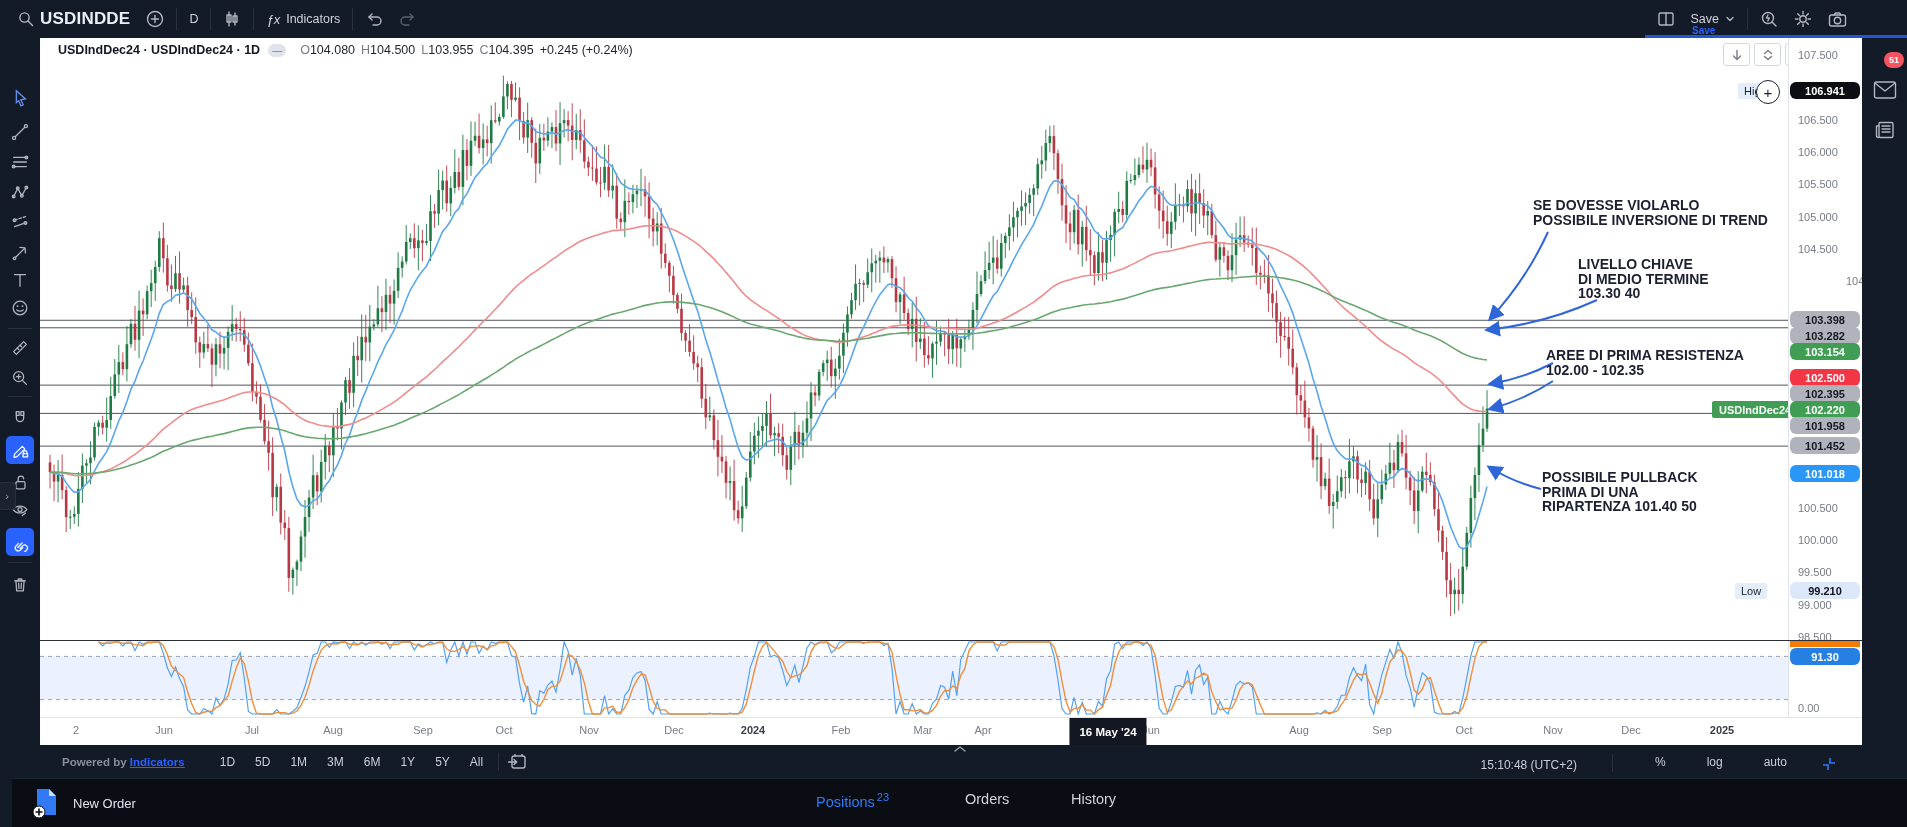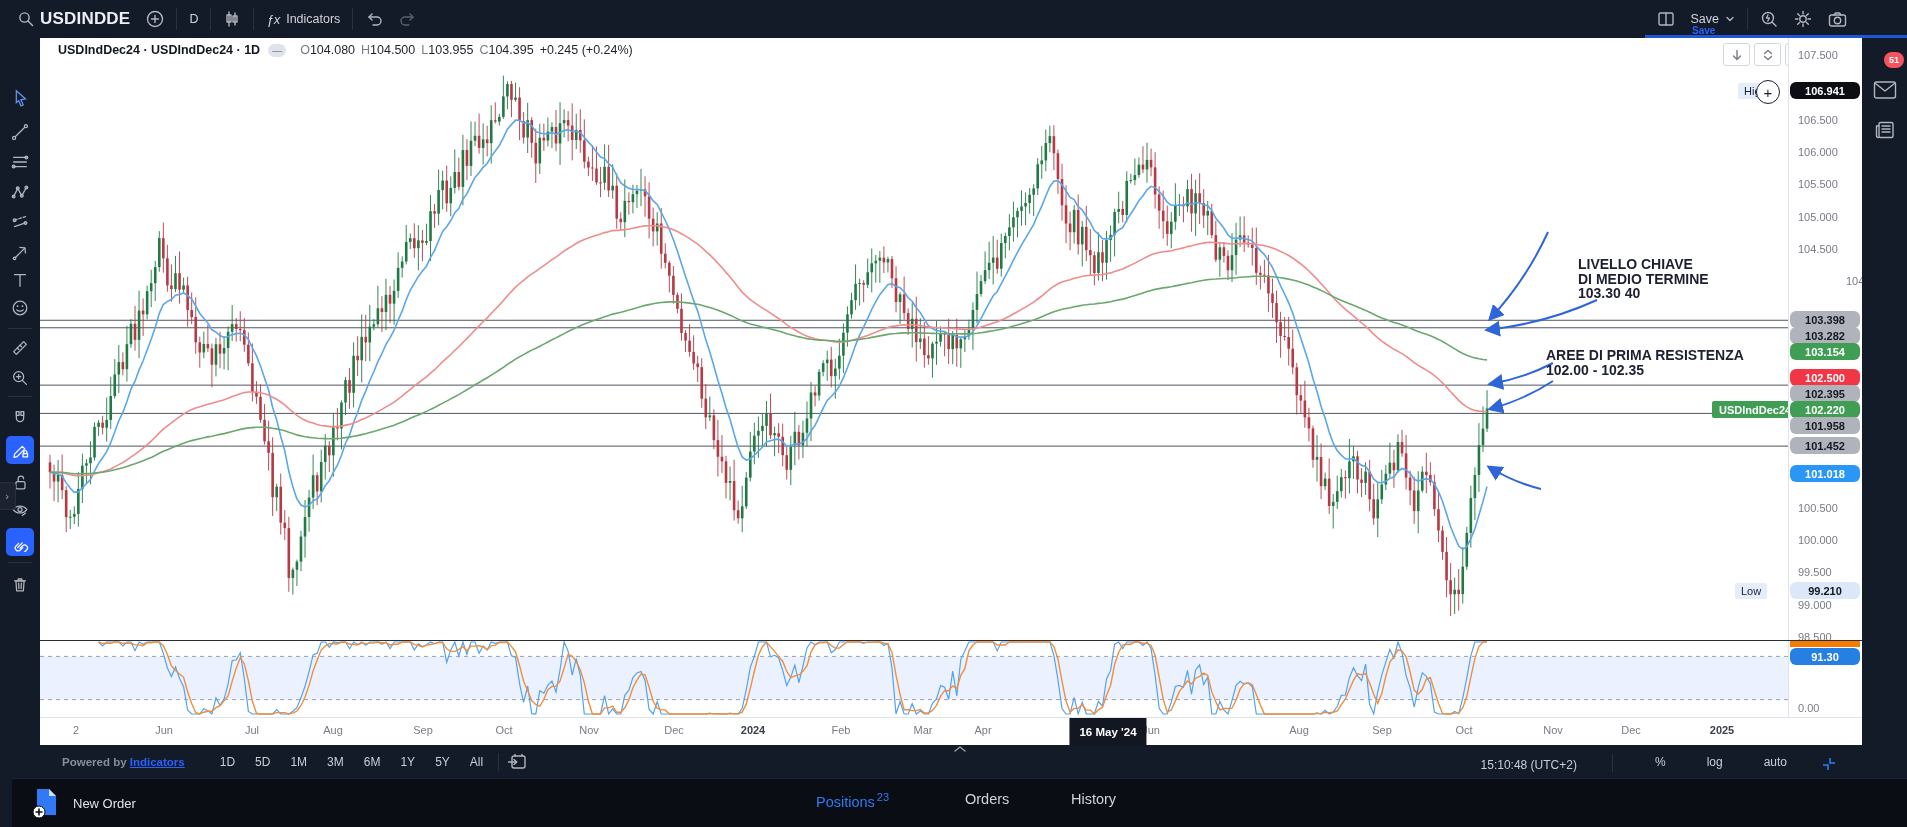--- a/index.html
+++ b/index.html
@@ -1056,28 +1056,37 @@
             <path class="ic" style="stroke:#787b86" d="M2.5,4.5 L6,1.5 L9.5,4.5 M2.5,7.5 L6,10.5 L9.5,7.5"></path>
           </svg>
         </div>
       <div class="pbtn">
           <svg width="12" height="12" viewBox="0 0 12 12">
             <path class="ic" style="stroke:#787b86" d="M1.5,4 V1.5 H4 M8,1.5 H10.5 V4 M10.5,8 V10.5 H8 M4,10.5 H1.5 V8"></path>
           </svg>
         </div>
     </div>
     <div id="overlay" style="position:absolute;left:0;top:0;width:1748px;height:680px;pointer-events:none;">
+        <div class="note" style="left: 1493px; top: 160px;">
+          <div>SE DOVESSE VIOLARLO</div>
+          <div>POSSIBILE INVERSIONE DI TREND</div>
+        </div>
         <div class="note" style="left: 1538px; top: 219px;">
           <div>LIVELLO CHIAVE</div>
           <div>DI MEDIO TERMINE</div>
           <div>103.30 40</div>
         </div>
         <div class="note" style="left: 1506px; top: 310px;">
           <div>AREE DI PRIMA RESISTENZA</div>
           <div>102.00 - 102.35</div>
+        </div>
+        <div class="note" style="left: 1502px; top: 432px;">
+          <div>POSSIBILE PULLBACK</div>
+          <div>PRIMA DI UNA</div>
+          <div>RIPARTENZA  101.40 50</div>
         </div>
         <div class="tag-chip" style="left: 1672px; top: 363.35px;">USDIndDec24</div>
         <div class="side-chip" style="left: 1698px; top: 45.1505px;">High</div>
         <div id="hl-plus" style="left: 1716px; top: 42.1505px; position: absolute; pointer-events: auto;">+</div>
         <div class="side-chip" style="left: 1695px; top: 545.114px;">Low</div>
       </div>
   </div>
 
   <div id="axis-col">
       <div class="tick" style="top: 11px;">107.500</div>

